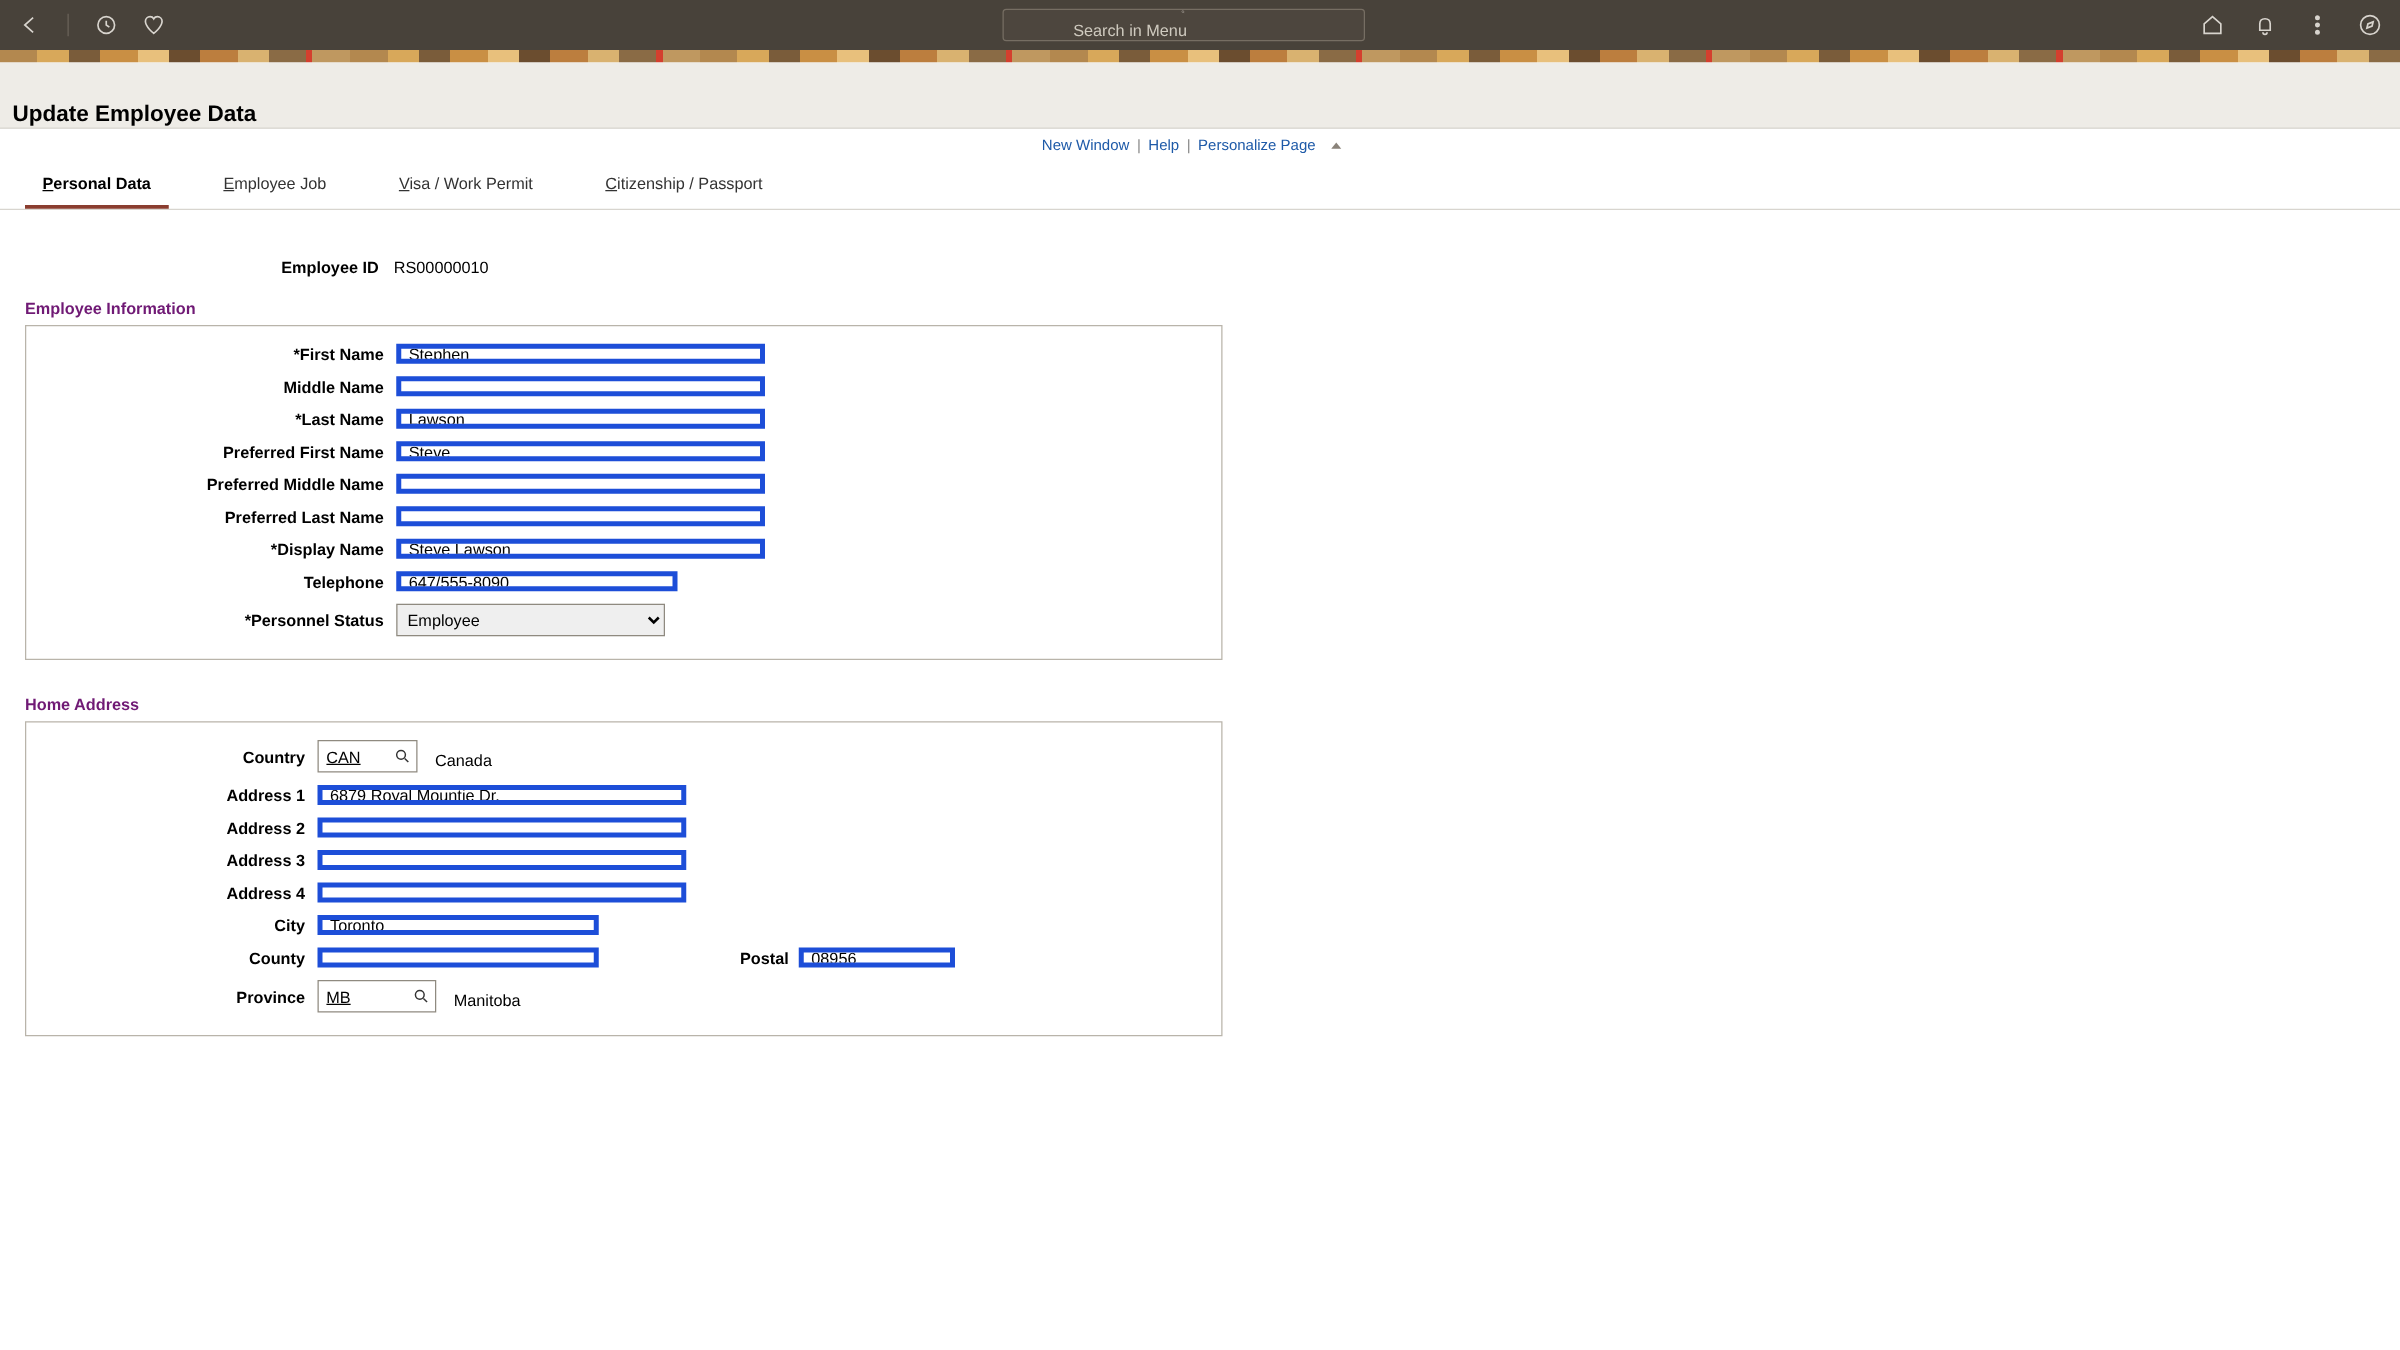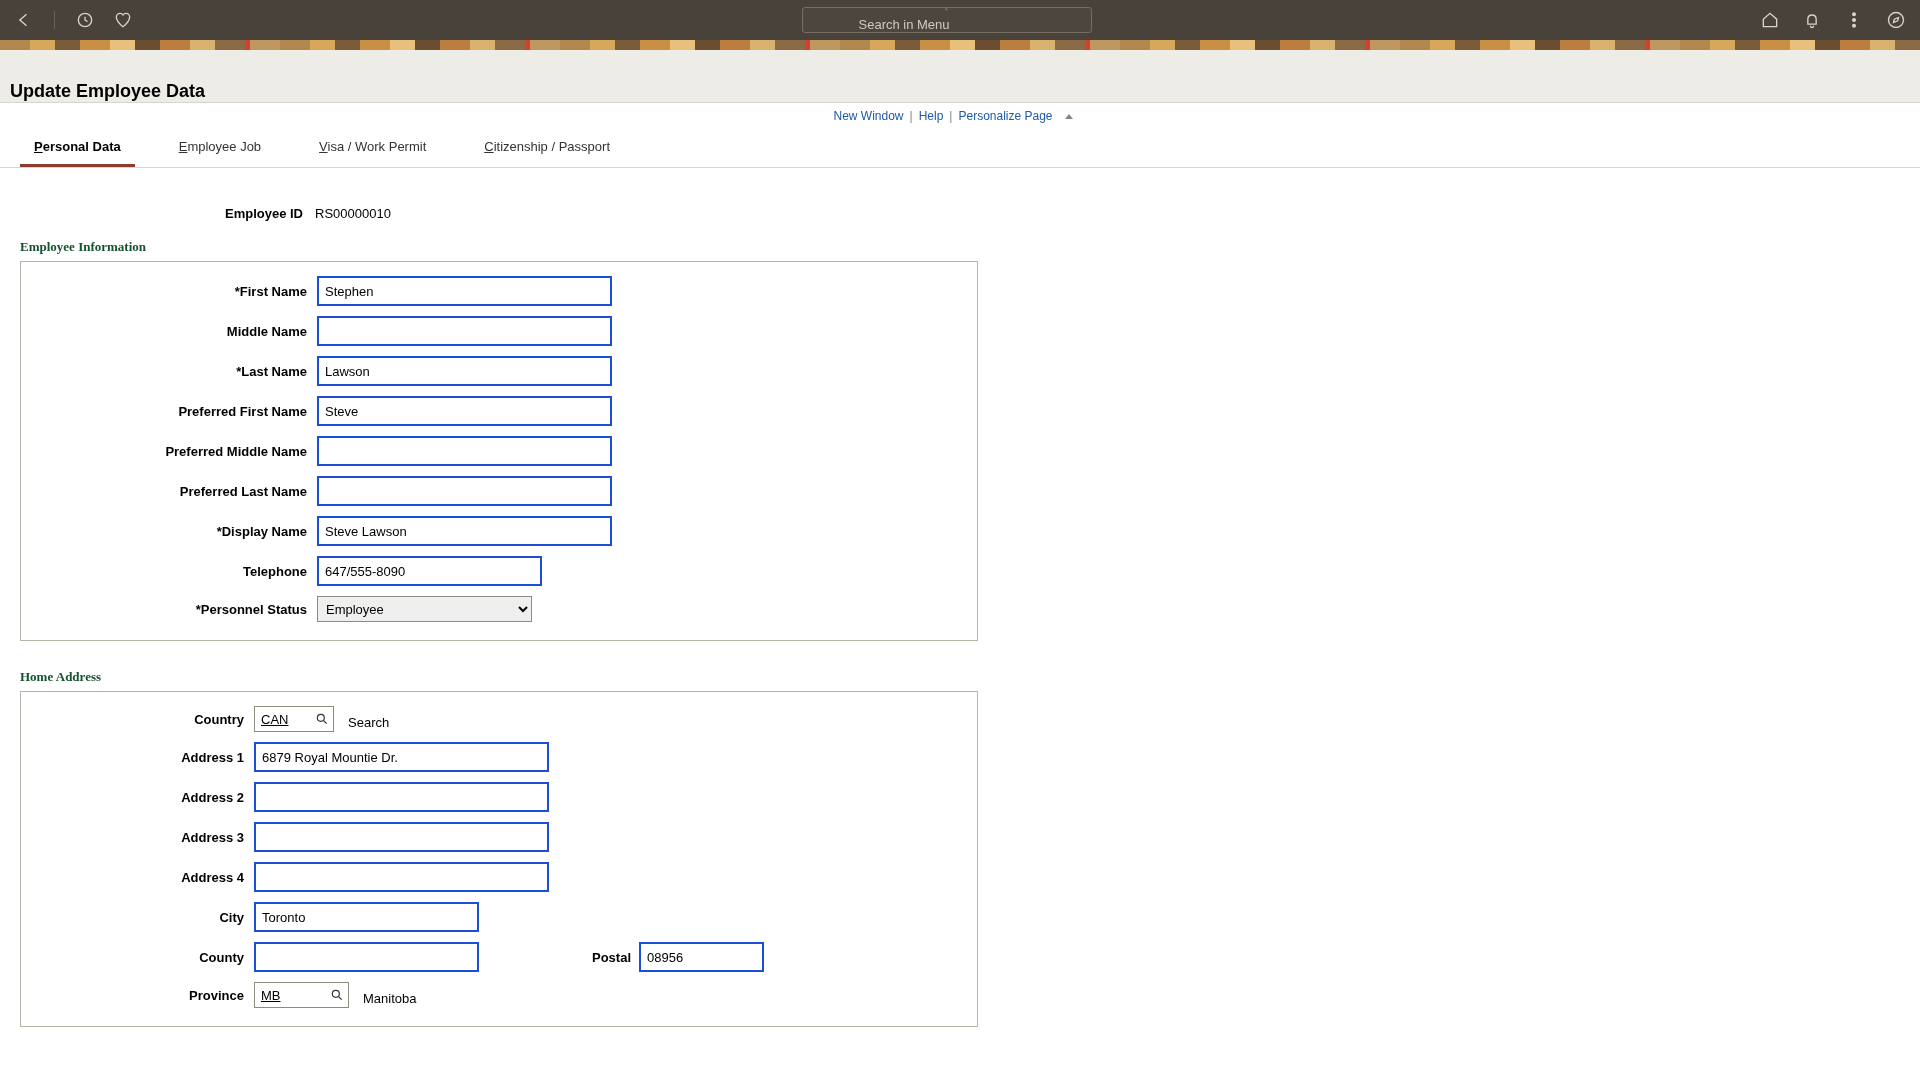--- a/index.html
+++ b/index.html
@@ -37,26 +37,26 @@
 .tab.active { font-weight: bold; color: #000; border-bottom-color: #8a3d2f; }
 .tab .ul { text-decoration: underline; }
 
 
 .content { padding: 20px 20px 0 20px; }
 
 .row-empid { display: flex; align-items: center; margin: 18px 0 18px 0; }
 .row-empid .lbl { width: 295px; text-align: right; padding-right: 12px; font-weight: bold; font-size: 13px; }
 .row-empid .val { font-size: 13px; }
 
-.section-title { color: #14532d; font-weight: bold; font-size: 13px; margin-bottom: 6px; font-family: Liberation Serif, serif; }
+.section-title { color: #701a75; font-weight: bold; font-size: 13px; margin-bottom: 6px; }
 .section-box { border: 1px solid #b9b4aa; padding: 14px 18px 18px 18px; width: 958px; margin-bottom: 28px; }
 
 .frow { display: flex; align-items: center; margin-bottom: 10px; }
 .flabel { width: 278px; text-align: right; padding-right: 10px; font-weight: bold; font-size: 13px; }
-input.text-in { height: 30px; border: 2px solid #1d4ed8; padding: 0 6px; font-size: 13px; outline: none; }
+input.text-in { height: 16px; border: 4px solid #1d4ed8; padding: 0 6px; font-size: 13px; outline: none; }
 .w295 { width: 295px; }
 .w225 { width: 225px; }
 .w125 { width: 125px; }
 select.sel { height: 26px; border: 1px solid #8f8a80; font-size: 13px; padding: 0 4px; }
 .w215 { width: 215px; }
 
 
 .addr-box .flabel { width: 215px; }
 .lookup-wrap { position: relative; display: inline-flex; align-items: center; text-decoration: underline; }
 .lookup-in { height: 26px; border: 1px solid #8f8a80; padding: 0 24px 0 6px; font-size: 13px; outline: none; }
@@ -202,21 +202,21 @@
   <div class="section-box addr-box">
     <div class="frow">
       <div class="flabel">Country</div>
       <div class="lookup-wrap">
         <input class="lookup-in w80" value="CAN" style="">
         <span class="lookup-icon"><svg viewBox="0 0 24 24">
               <circle cx="10" cy="10" r="6"></circle>
               <path d="M15 15 L20 20"></path>
             </svg></span>
       </div>
-      <div class="desc-text">Search</div>
+      <div class="desc-text">Canada</div>
     </div>
     <div class="frow">
         <div class="flabel">Address 1</div>
         <input class="text-in w295" value="6879 Royal Mountie Dr." style="">
       </div>
     <div class="frow">
         <div class="flabel">Address 2</div>
         <input class="text-in w295" value="" style="">
       </div>
     <div class="frow">

